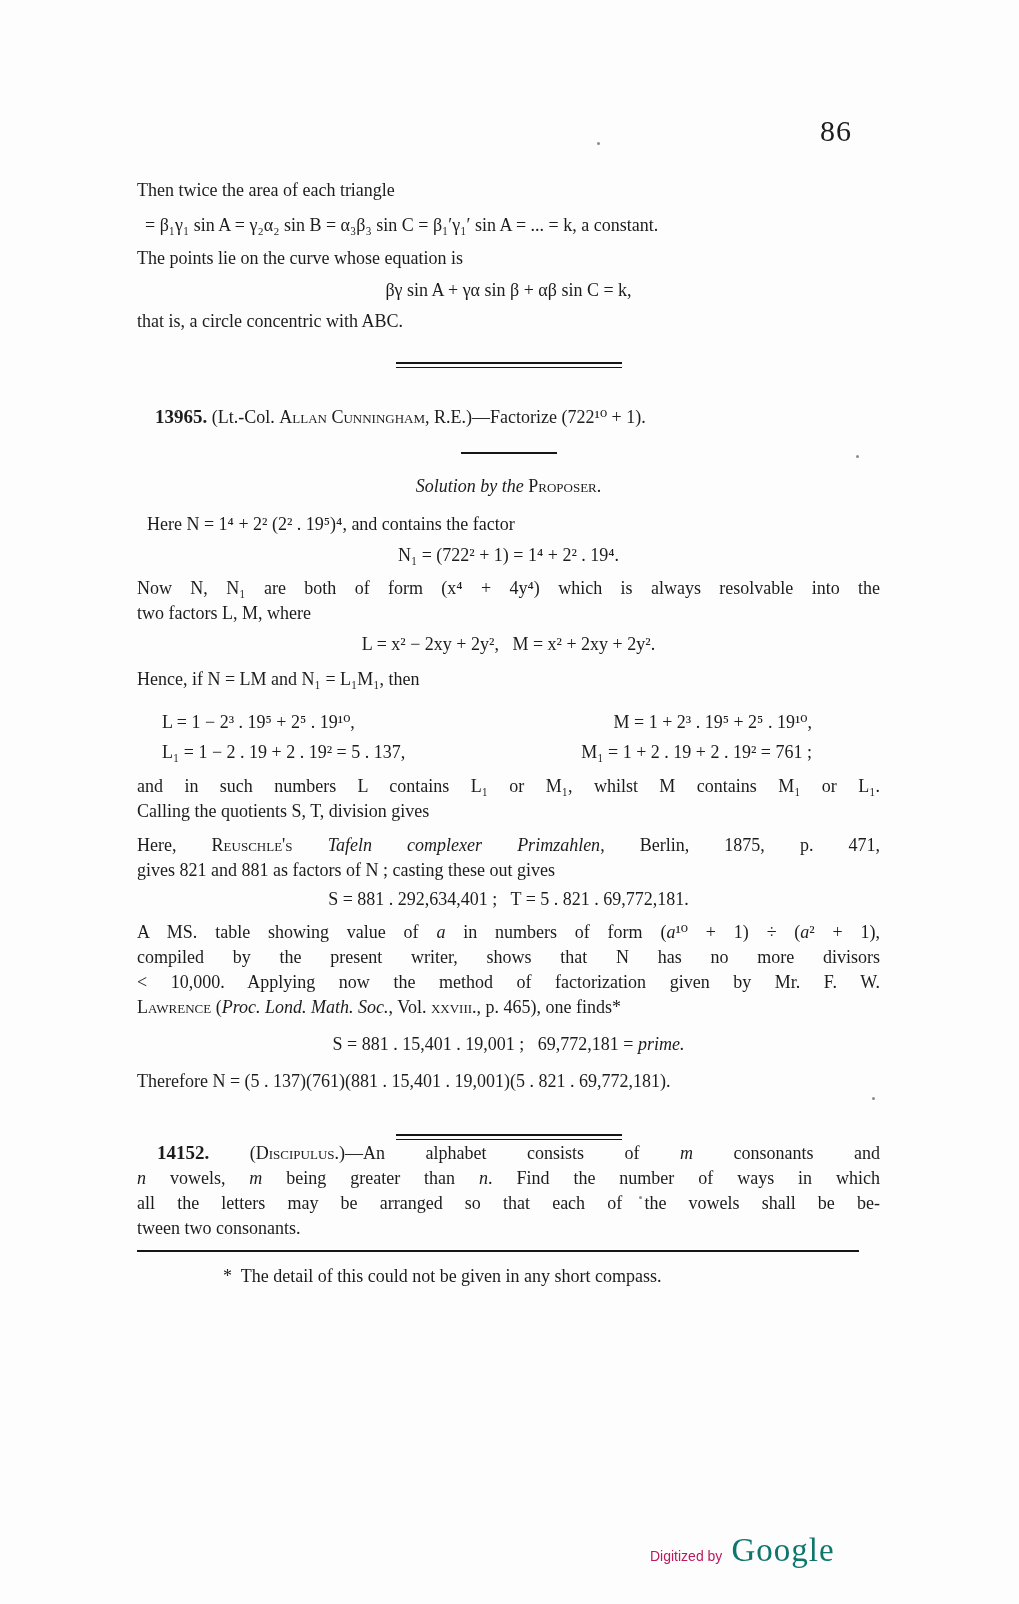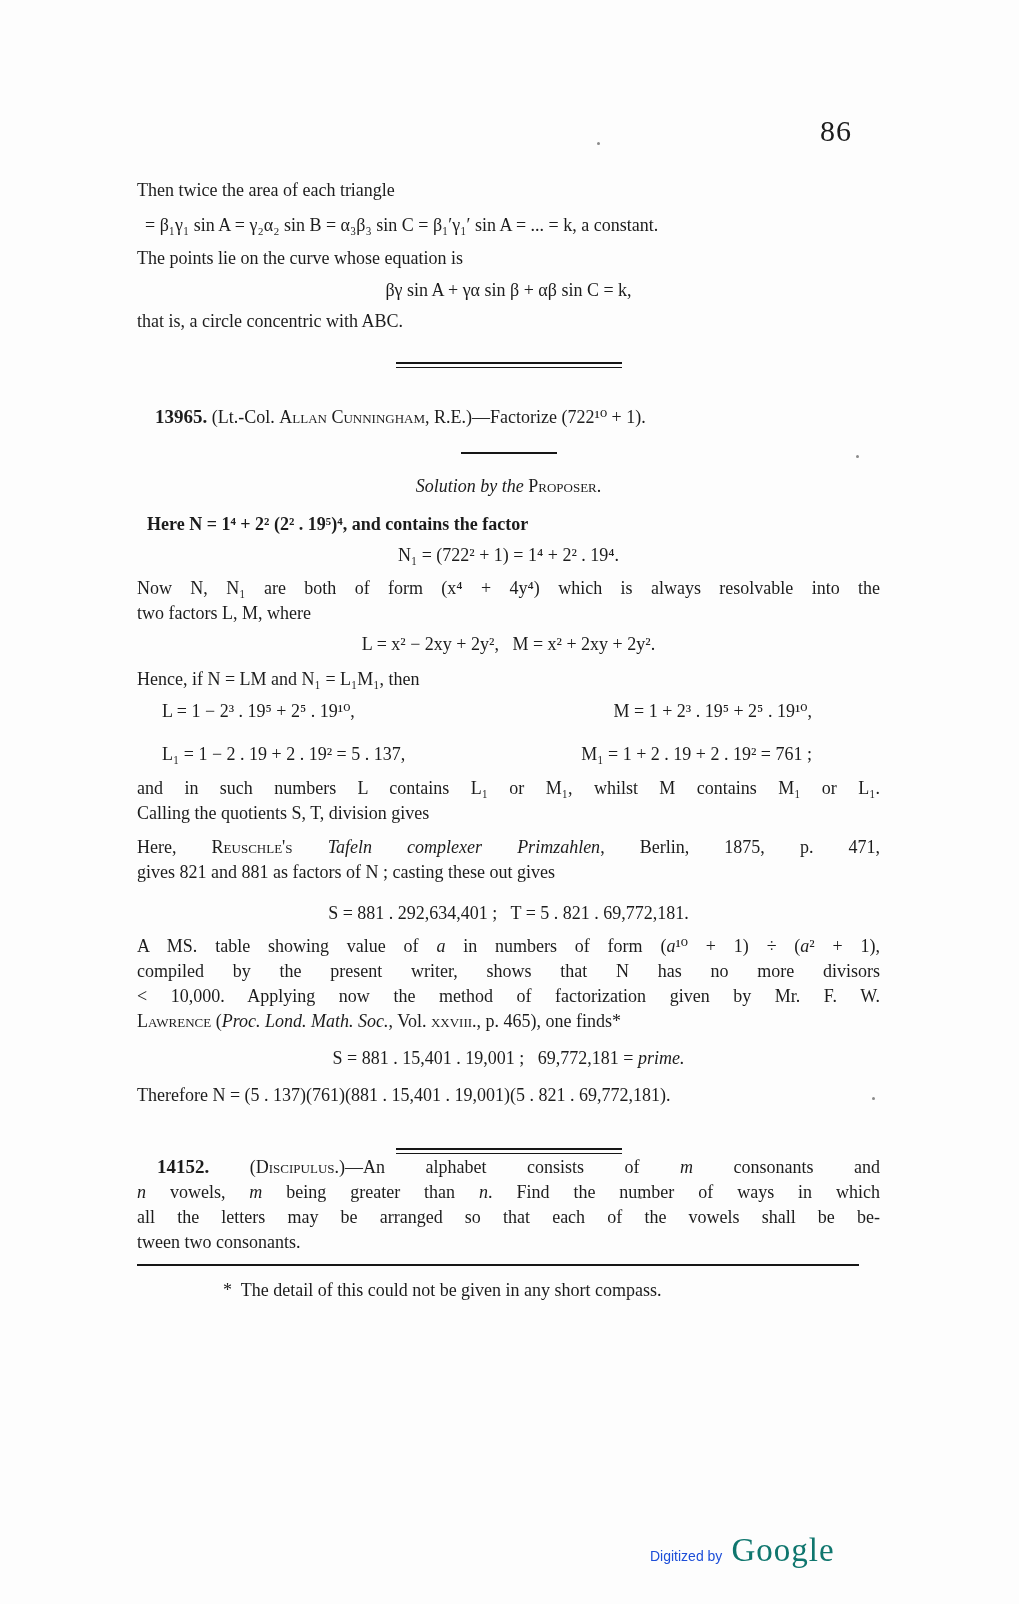--- a/index.html
+++ b/index.html
@@ -18,21 +18,21 @@
   .center { text-align:center; }
   .eq { white-space:pre-wrap; }
   .it { font-style:italic; }
   .sc { font-variant:small-caps; }
   .b  { font-weight:bold; font-size:19px; }
   .rule-double { width:226px; margin:0 auto; height:3px; border-top:2px solid #161616; border-bottom:1px solid #161616; }
   .rule-short  { width:96px; margin:0 auto; border-top:2px solid #161616; }
   .rule-foot   { width:722px; border-top:2px solid #161616; }
   .eqrow { display:flex; justify-content:space-between; width:650px; padding-left:25px; }
   .watermark { position:absolute; left:650px; top:1532px; display:flex; align-items:baseline; gap:9px; }
-  .wm-pre  { font-family:"Liberation Sans","DejaVu Sans",sans-serif; font-size:14px; color:#1d4ed8; }
+  .wm-pre  { font-family:"Liberation Sans","DejaVu Sans",sans-serif; font-size:14px; color:#be185d; }
   .wm-logo { font-size:33px; color:#0f766e; letter-spacing:1px; }
   .speck { position:absolute; background:#8a8a8a; border-radius:50%; width:3px; height:3px; }
 </style>
 </head>
 <body>
 
 <div class="col">
 
   <div class="pagenum">86</div>
 
@@ -43,47 +43,47 @@
   <p class="l" style="margin-top:6px;">that is, a circle concentric with ABC.</p>
 
   <div class="rule-double" style="margin-top:28px;"></div>
 
   <p class="l" style="margin-top:36px; text-indent:18px;"><span class="b">13965.</span><span>  (Lt.-Col. </span><span class="sc">Allan Cunningham</span><span>, R.E.)—Factorize (722¹⁰ + 1).</span></p>
 
   <div class="rule-short" style="margin-top:22px;"></div>
 
   <p class="l center" style="margin-top:20px;"><span class="it">Solution by the </span><span class="sc">Proposer.</span></p>
 
-  <p class="l" style="margin-top:13px; text-indent:10px;font-weight:bold;">Here N = 1⁴ + 2² (2² . 19⁵)⁴, and contains the factor</p>
+  <p class="l" style="margin-top:13px; text-indent:10px;">Here N = 1⁴ + 2² (2² . 19⁵)⁴, and contains the factor</p>
   <p class="l eq center" style="margin-top:6px;">N₁ = (722² + 1) = 1⁴ + 2² . 19⁴.</p>
 
   <p class="l just" style="margin-top:8px;">Now N, N₁ are both of form (x⁴ + 4y⁴) which is always resolvable into the</p>
   <p class="l">two factors L, M, where</p>
 
   <p class="l eq center" style="margin-top:6px;">L = x² − 2xy + 2y²,   M = x² + 2xy + 2y².</p>
 
   <p class="l" style="margin-top:10px;">Hence, if N = LM and N₁ = L₁M₁, then</p>
 
-  <div class="eqrow l" style="margin-top:7px;align-items:center;">
+  <div class="eqrow l" style="margin-top:18px;align-items:center;">
       <span class="eq">L = 1 − 2³ . 19⁵ + 2⁵ . 19¹⁰,</span>
       <span class="eq">M = 1 + 2³ . 19⁵ + 2⁵ . 19¹⁰,</span>
     </div>
-  <div class="eqrow l" style="margin-top:18px;align-items:flex-end;">
+  <div class="eqrow l" style="margin-top:5px;align-items:flex-end;">
       <span class="eq">L₁ = 1 − 2 . 19 + 2 . 19² = 5 . 137,</span>
       <span class="eq">M₁ = 1 + 2 . 19 + 2 . 19² = 761 ;</span>
     </div>
 
   <p class="l just" style="margin-top:9px;">and in such numbers L contains L₁ or M₁, whilst M contains M₁ or L₁.</p>
   <p class="l">Calling the quotients S, T, division gives</p>
 
 
   <p class="l just" style="margin-top:9px;"><span>Here, </span><span class="sc">Reuschle's</span><span class="it"> Tafeln complexer Primzahlen</span><span>, Berlin, 1875, p. 471,</span></p>
   <p class="l">gives 821 and 881 as factors of N ; casting these out gives</p>
 
-  <p class="l eq center" style="margin-top:16px;">S = 881 . 292,634,401 ;   T = 5 . 821 . 69,772,181.</p>
+  <p class="l eq center" style="margin-top:4px;">S = 881 . 292,634,401 ;   T = 5 . 821 . 69,772,181.</p>
 
   <p class="l just" style="margin-top:8px;"><span>A MS. table showing value of </span><span class="it">a</span><span> in numbers of form (</span><span class="it">a</span><span>¹⁰ + 1) ÷ (</span><span class="it">a</span><span>² + 1),</span></p>
   <p class="l just">compiled by the present writer, shows that N has no more divisors</p>
   <p class="l just">&lt; 10,000.  Applying now the method of factorization given by Mr. F. W.</p>
   <p class="l"><span class="sc">Lawrence</span><span> (</span><span class="it">Proc. Lond. Math. Soc.</span><span>, Vol. </span><span class="sc">xxviii</span><span>., p. 465), one finds*</span></p>
 
   <p class="l eq center" style="margin-top:12px;"><span>S = 881 . 15,401 . 19,001 ;   69,772,181 = </span><span class="it">prime.</span></p>
 
   <p class="l eq" style="margin-top:12px;">Therefore N = (5 . 137)(761)(881 . 15,401 . 19,001)(5 . 821 . 69,772,181).</p>
 

